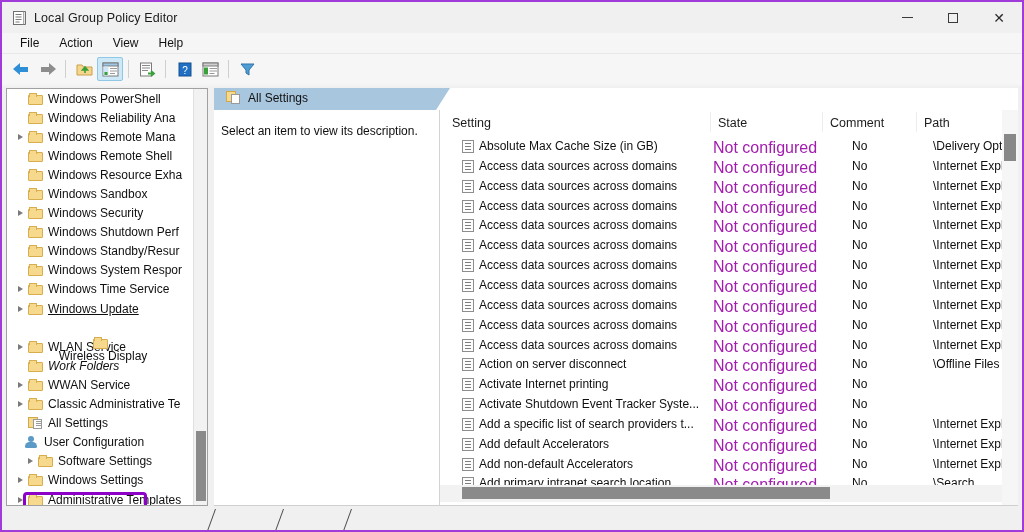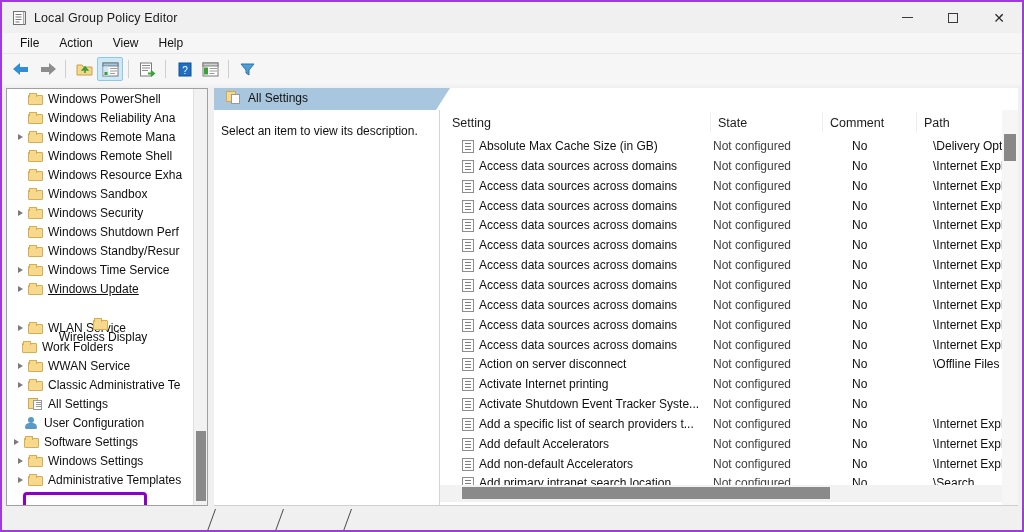--- a/index.html
+++ b/index.html
@@ -177,21 +177,21 @@
   .row .c-ico { position:absolute; left:10px; top:3px; width:12px; height:13px; }
   .row .c-ico .bg {
     position:absolute; left:0; top:0; width:12px; height:13px;
     background:#fcfcfc; border:1px solid #8d8d8d;
   }
   .row .c-ico .bg::after {
     content:""; position:absolute; left:2px; top:2px; width:6px; height:1px; background:#7d7d7d;
     box-shadow:0 3px 0 #7d7d7d, 0 6px 0 #7d7d7d;
   }
   .row .c-set { position:absolute; left:27px; top:2px; font-size:12px; color:#0f0f0f; }
-  .row .c-state { position:absolute; left:261px; top:2px; font-size:12px; color:#404040; }
+  .row .c-state { position:absolute; left:261px; top:2px; font-size:16px; color:#a21caf; }
   .row .c-comm { position:absolute; left:400px; top:2px; font-size:12px; color:#0f0f0f; }
   .row .c-path { position:absolute; left:481px; top:2px; font-size:12px; color:#0f0f0f; }
 
   
   .sb-v-right {
     position:absolute; right:0; top:22px; width:16px; height:414px;
     background:#f6f6f6;
   }
   .sb-v-right .thumb { position:absolute; left:2px; top:24px; width:12px; height:27px; background:#888888; }
   .sb-h-right {
@@ -402,20 +402,27 @@
             <span>Windows Shutdown Perf</span>
           </div>
           <div class="tree-row" style="padding-left: 6px;">
             <span class="tw"></span>
             <span class="folder">
               <i></i>
             </span>
             <span>Windows Standby/Resur</span>
           </div>
           <div class="tree-row" style="padding-left: 6px;">
+            <span class="tw"></span>
+            <span class="folder">
+              <i></i>
+            </span>
+            <span>Windows System Respor</span>
+          </div>
+          <div class="tree-row" style="padding-left: 6px;">
             <span class="tw">
               <i class="chev"></i>
             </span>
             <span class="folder">
               <i></i>
             </span>
             <span>Windows Time Service</span>
           </div>
           <div class="tree-row" style="padding-left: 6px; text-decoration: underline;">
             <span class="tw">
@@ -435,21 +442,21 @@
           </div>
           <div class="tree-row" style="padding-left: 6px;">
             <span class="tw">
               <i class="chev"></i>
             </span>
             <span class="folder">
               <i></i>
             </span>
             <span>WLAN Service</span>
           </div>
-          <div class="tree-row" style="padding-left: 0;">
+          <div class="tree-row" style="padding-left: 6px; font-style: italic;">
             <span class="tw"></span>
             <span class="folder">
               <i></i>
             </span>
             <span>Work Folders</span>
           </div>
           <div class="tree-row" style="padding-left: 6px;">
             <span class="tw">
               <i class="chev"></i>
             </span>
@@ -476,21 +483,21 @@
             <span>All Settings</span>
           </div>
           <div class="tree-row" style="padding-left: 2px;">
             <span class="tw"></span>
             <span class="uc-ico">
               <i class="head"></i>
               <i class="body"></i>
             </span>
             <span>User Configuration</span>
           </div>
-          <div class="tree-row" style="padding-left: 2px;">
+          <div class="tree-row" style="padding-left: 16px;">
             <span class="tw">
               <i class="chev"></i>
             </span>
             <span class="folder">
               <i></i>
             </span>
             <span>Software Settings</span>
           </div>
           <div class="tree-row" style="padding-left: 6px;">
             <span class="tw">

